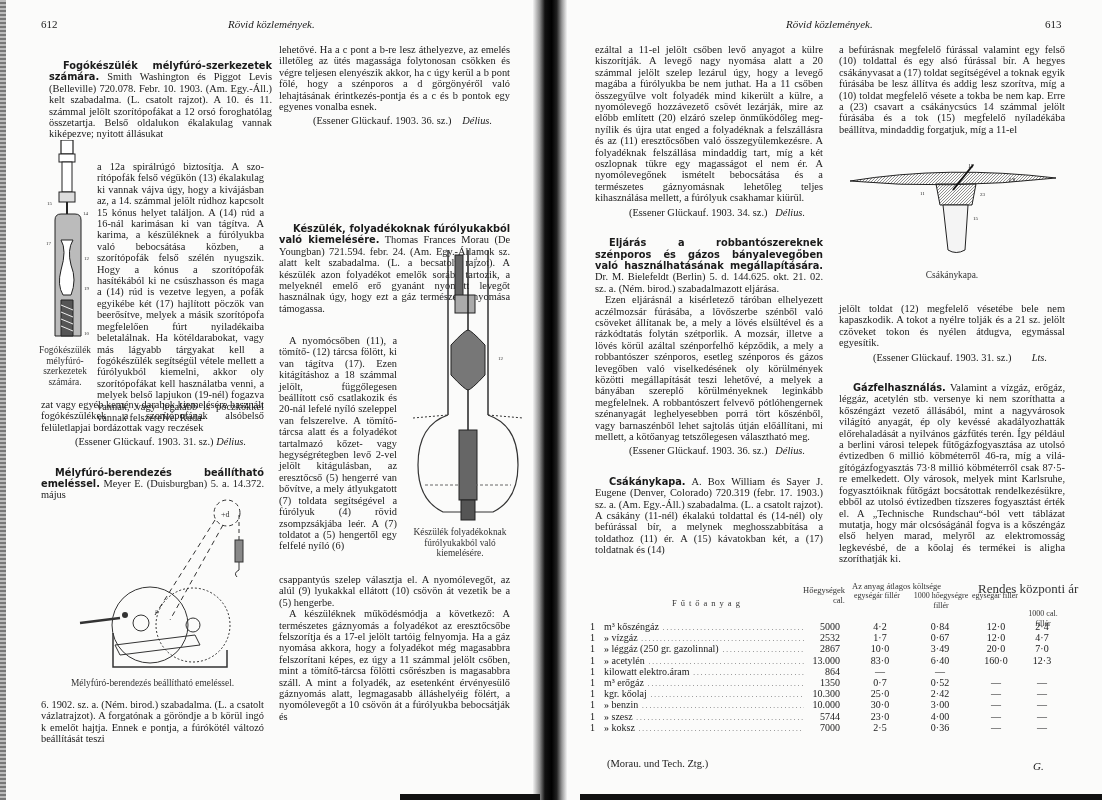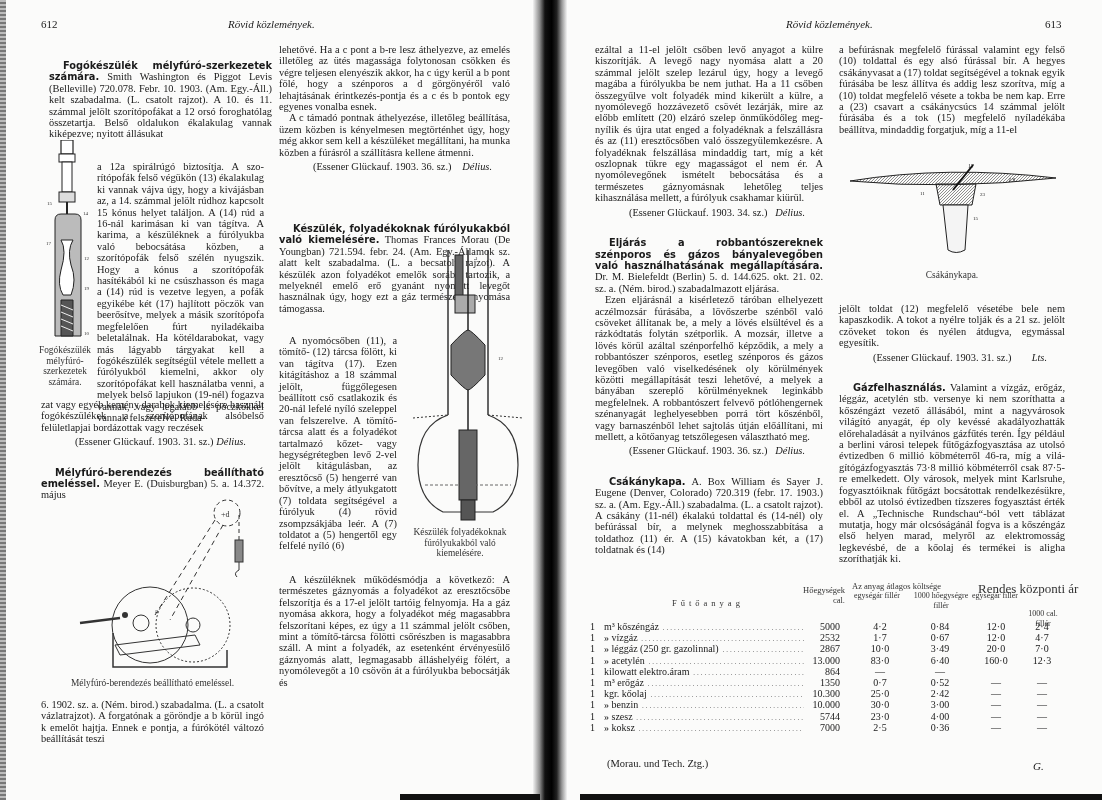--- a/index.html
+++ b/index.html
@@ -121,21 +121,20 @@
   <path d="M38 138 L38 172 L152 172 L152 155" fill="none" stroke="#333" stroke-width="1.5"></path>
   <text x="80" y="118" font-size="7" fill="#333">a</text>
 </svg>
 <div class="caption" style="position:absolute; left:41px; top:678px; width:223px;">Mélyfúró-berendezés beállítható emeléssel.</div>
 <div class="col" style="left:41px; top:699px; width:223px;">
   <p class="noindent">6. 1902. sz. a. (Ném. birod.) szabadalma. (L. a csatolt vázlatrajzot). A forgatónak a görönd­je a b körül ingó k emelőt hajtja. Ennek e pontja, a fúrókötél változó beállítását teszi</p>
 </div>
 
 <div class="col" style="left:279px; top:44px; width:231px;">
   <p class="noindent">lehetővé. Ha a c pont a b-re lesz áthelyezve, az emelés illetőleg az ütés magassága foly­tonosan csökken és végre teljesen elenyészik akkor, ha c úgy kerül a b pont fölé, hogy a szénporos a d görgönyéről való lehajtásának érintkezés-pontja és a c és b pontok egy egyenes vonalba esnek.</p>
-  <p>A c támadó pontnak áthelyezése, illetőleg beállítása, üzem közben is kényelmesen meg­történhet úgy, hogy még akkor sem kell a készüléket megállítani, ha munka közben a fú­rásról a szállításra kellene átmenni.</p>
   <div class="src">
     <span>(Essener Glückauf. 1903. 36. sz.)</span>
     <span class="sig">Délius.</span>
   </div>
 </div>
 <div class="col" style="left:279px; top:223px; width:231px;">
   <p class="noindent" style="text-indent:14px;"><span class="h">Készülék, folyadékoknak fúrólyukakból való kiemelésére.</span><span> Thomas Frances Morau (De Youngban) 721.594. febr. 24. (Am. Egy.-Álla­mok sz. alatt kelt szaba­dalma. (L. a becsatolt raj­zot). A készülék azon fo­lyadékot emelők sorába tartozik, a melyeknél emelő erő gyanánt nyo­mott levegőt használnak úgy, hogy ezt a gáz ter­mészetes nyomása támo­gassa.</span></p>
 </div>
 <div class="col" style="left:279px; top:335px; width:118px;">
   <p>A nyomócsőben (11), a tömítő- (12) tárcsa fö­lött, ki van tágítva (17). Ezen kitágításhoz a 18 számmal jelölt, függőle­gesen beállított cső csat­lakozik és 20-nál lefelé nyíló szeleppel van fel­szerelve. A tömítő-tárcsa alatt és a folyadékot tar­talmazó kőzet- vagy hegy­ségrétegben levő 2-vel jelölt kitágulásban, az eresztőcső (5) hengerré van bővítve, a mely át­lyukgatott (7) toldata se­gítségével a fúrólyuk (4) rövid zsompzsákjába leér. A (7) toldatot a (5) hen­gertől egy felfelé nyíló (6)</p>
@@ -150,20 +149,21 @@
   <rect x="46" y="180" width="18" height="70" fill="#666" stroke="#222"></rect>
   <path d="M35 165 Q5 175 5 215 Q5 250 30 262 L80 262 Q105 250 105 215 Q105 175 75 165" fill="none" stroke="#333" stroke-width="1.2"></path>
   <path d="M0 168 L35 165 M75 165 L110 168" stroke="#333" stroke-dasharray="2 2"></path>
   <line x1="12" y1="235" x2="98" y2="235" stroke="#666" stroke-dasharray="3 2"></line>
   <rect x="48" y="250" width="14" height="20" fill="#555" stroke="#222"></rect>
   <text x="62" y="10" font-size="5" fill="#333">1</text>
     <text x="85" y="110" font-size="5" fill="#333">12</text>
 </svg>
 <div class="caption" style="position:absolute; left:400px; top:527px; width:120px;">Készülék folyadékok­nak fúrólyukakból való kiemelésére.</div>
 <div class="col" style="left:279px; top:574px; width:231px;">
+  <p class="noindent">csappantyús szelep választja el. A nyomó­levegőt, az alúl (9) lyukakkal ellátott (10) csövön át vezetik be a (5) hengerbe.</p>
   <p>A készüléknek működésmódja a követ­kező: A természetes gáznyomás a folyadékot az eresztőcsőbe felszorítja és a 17-el jelölt tartóig felnyomja. Ha a gáz nyomása akkora, hogy a folyadékot még magasabbra felszorí­tani képes, ez úgy a 11 számmal jelölt cső­ben, mint a tömítő-tárcsa fölötti csőrészben is magasabbra száll. A mint a folyadék, az esetenként érvényesülő gáznyomás alatt, leg­magasabb álláshelyéig fölért, a nyomólevegőt a 10 csövön át a fúrólyukba bebocsátják és</p>
 </div>
 
 <div class="running-head rh-title" style="left:786px;">Rövid közlemények.</div>
 <div class="page-num" style="left:1045px;">613</div>
 
 <div class="col" style="left:595px; top:44px; width:228px;">
   <p class="noindent">ezáltal a 11-el jelölt csőben levő anyagot a külre kiszorítják. A levegő nagy nyomása alatt a 20 számmal jelölt szelep lezárul úgy, hogy a levegő magába a fúrólyukba be nem juthat. Ha a 11 csőben összegyűlve volt folya­dék mind kikerült a külre, a nyomólevegő hozzávezető csövét lezárják, mire az előbb em­lített (20) elzáró szelep önműködőleg meg­nyílik és újra utat enged a folyadéknak a fel­szállásra és az (11) eresztőcsőben való össze­gyülemkezésre. A folyadéknak felszállása mind­addig tart, míg a két oszlopnak tükre egy magasságot el nem ér. A nyomólevegőnek ismételt bebocsátása és a természetes gáz­nyomásnak lehetőleg teljes kihasználása mel­lett, a fúrólyuk csakhamar kiürül.</p>
   <div class="src">
     <span>(Essener Glückauf. 1903. 34. sz.)</span>

